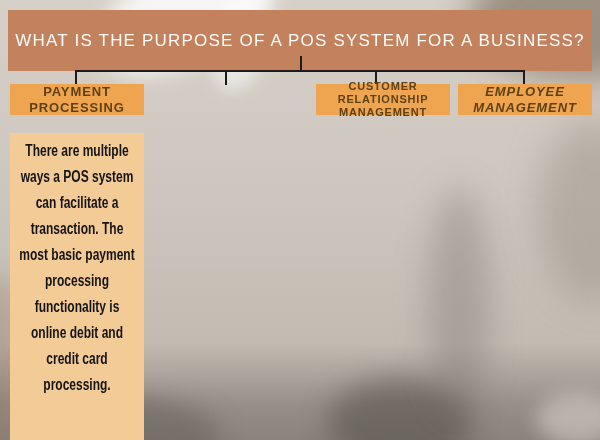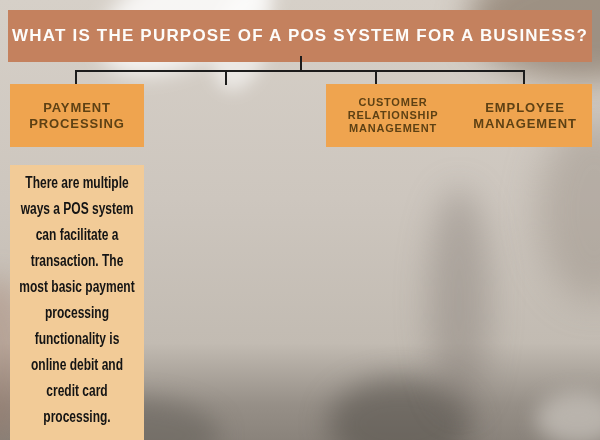--- a/index.html
+++ b/index.html
@@ -16,38 +16,38 @@
   .b2{left:214px;top:-12px;width:56px;height:104px;background:rgba(255,255,255,.55);filter:blur(8px);transform:rotate(16deg);}
   .b3{left:468px;top:-44px;width:230px;height:124px;background:rgba(112,92,74,.55);filter:blur(16px);}
   .b4{left:538px;top:118px;width:112px;height:184px;background:rgba(142,132,122,.38);filter:blur(18px);}
   .b5{left:36px;top:398px;width:184px;height:74px;background:rgba(96,91,86,.5);filter:blur(12px);}
   .b6{left:328px;top:378px;width:144px;height:92px;background:rgba(76,71,66,.5);filter:blur(14px);}
   .b7{left:428px;top:188px;width:62px;height:224px;background:rgba(118,110,103,.35);filter:blur(16px);}
   .b8{left:536px;top:392px;width:84px;height:54px;background:rgba(212,207,200,.6);filter:blur(10px);}
   .b9{left:-34px;top:276px;width:64px;height:168px;background:rgba(152,102,80,.28);filter:blur(14px);}
 
   .title-bar{
-    position:absolute;left:8px;top:10px;width:584px;height:52px;
+    position:absolute;left:8px;top:10px;width:584px;height:61px;
     background:#C4815E;
     display:flex;align-items:center;justify-content:center;
-    color:#FDFCFA;font-weight:bold;font-size:17px;letter-spacing:1.2px;
+    color:#FDFCFA;font-weight:normal;font-size:17px;letter-spacing:1.2px;
     text-align:center;white-space:nowrap;
   }
 
   .line{position:absolute;background:#1C1C1C;}
   .stem{left:300px;top:56px;width:2px;height:16px;}
   .hbar{left:75px;top:70px;width:450px;height:2px;}
   .drop{top:70px;width:2px;height:15px;}
   .d1{left:75px;} .d2{left:225px;} .d3{left:375px;} .d4{left:523px;}
 
   .col{position:absolute;top:84px;width:134px;}
-  .c1{left:10px;} .c2{left:158px;} .c3{left:326px;} .c4{left:458px;}
+  .c1{left:10px;} .c2{left:158px;} .c3{left:316px;} .c4{left:458px;font-style:italic;}
 
   .col-header{
-    height:63px;background:#EFA44F;
+    height:31px;background:#EFA44F;
     display:flex;align-items:center;justify-content:center;
     text-align:center;color:#5E4114;font-weight:bold;
     font-size:13px;line-height:1.2;letter-spacing:.9px;
     padding:0 2px;box-sizing:border-box;
   }
   .c3 .col-header{font-size:11px;letter-spacing:.8px;}
 
   .col-body{
     margin-top:18px;height:336px;background:#F2CB97;
     overflow:hidden;position:relative;

